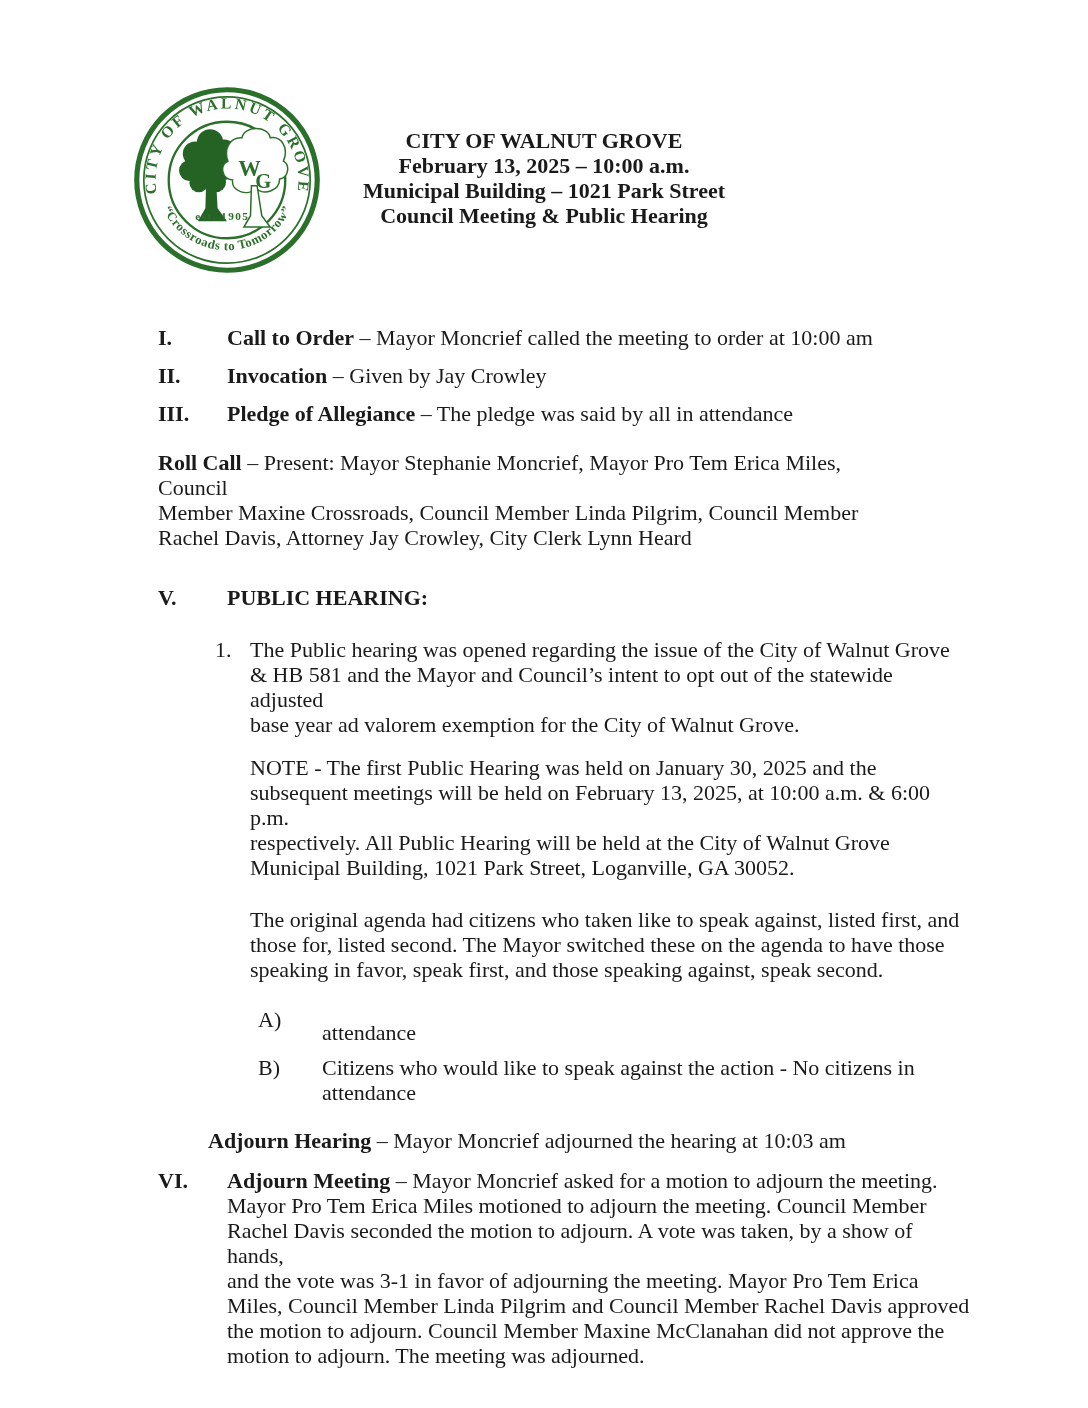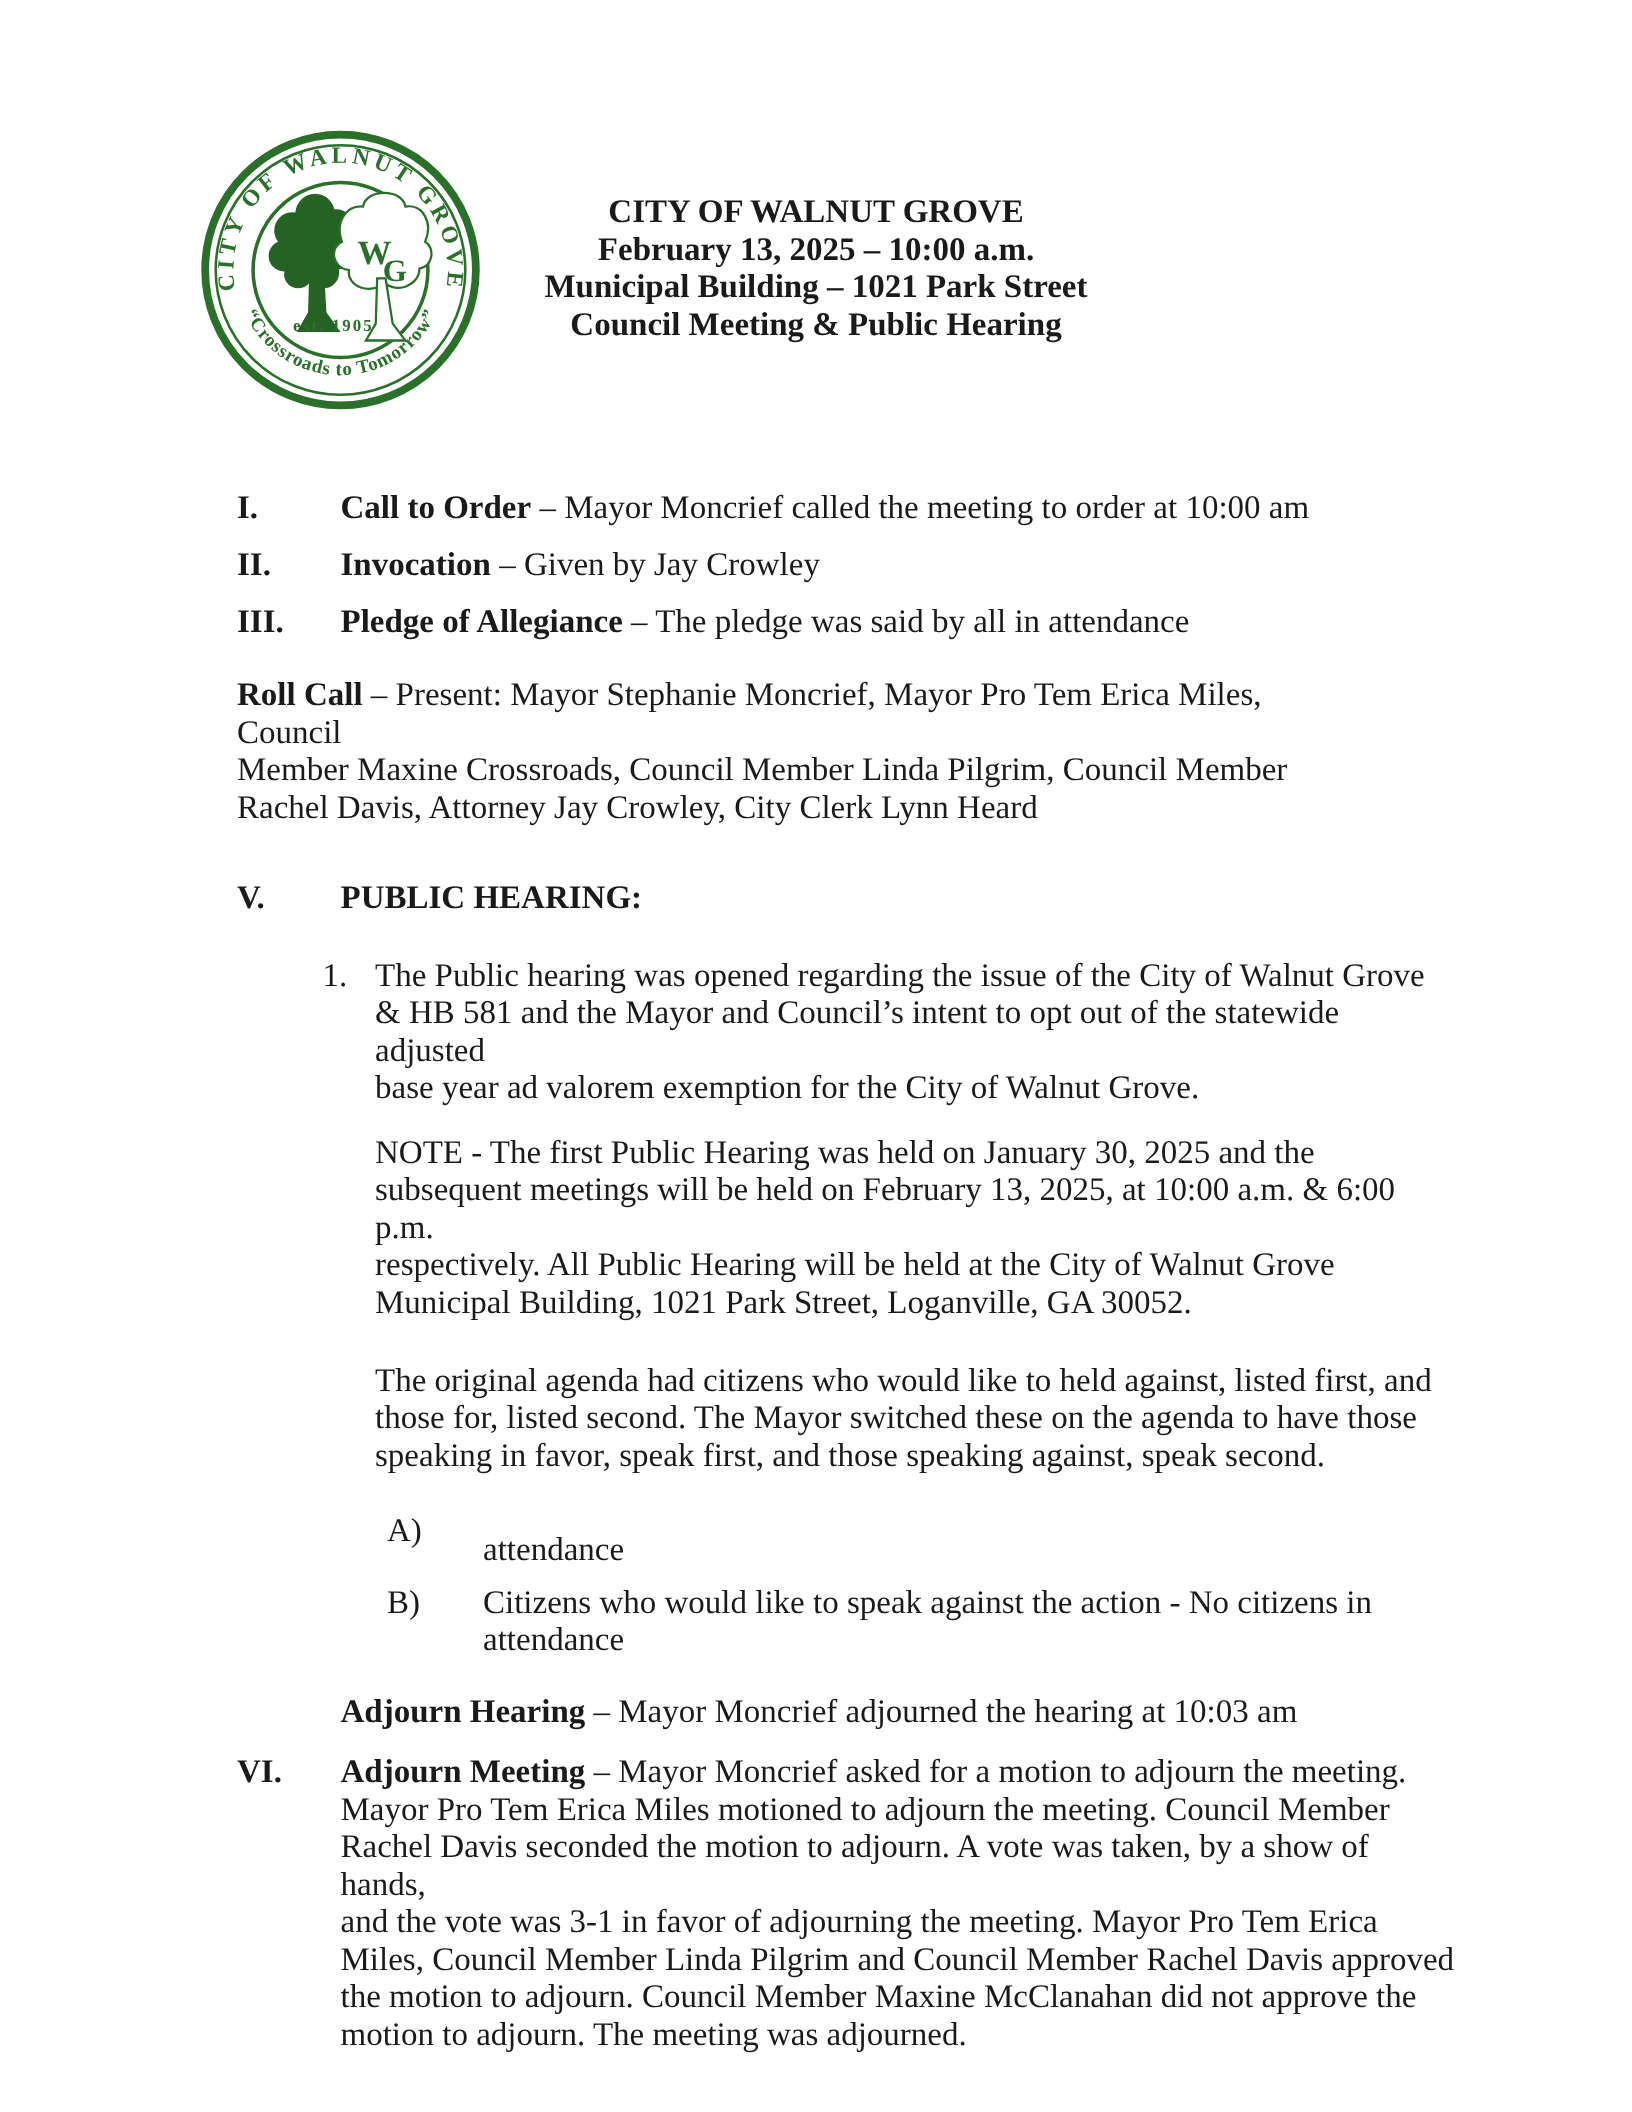--- a/index.html
+++ b/index.html
@@ -42,21 +42,21 @@
   .numbered { display: flex; margin-top: 27px; }
   .numbered .n { margin-left: 57px; width: 35px; flex-shrink: 0; }
   .numbered .t { width: 712px; }
   .para-note { margin: 18px 0 0 92px; width: 712px; }
   .para-agenda { margin: 27px 0 0 92px; width: 712px; }
   .sub-item { display: flex; margin-top: 25px; }
   .sub-item .letter { margin-left: 100px; width: 64px; flex-shrink: 0; }
   .sub-item .sub-body { width: 620px; }
   .sub-line.spaced { margin-top: 13px; }
   .sub-item-b { margin-top: 10px; }
-  .adjourn-hearing { margin: 23px 0 0 69px; width: 743px; }
+  .adjourn-hearing { margin: 23px 0 0 50px; width: 743px; }
   .adjourn-hearing b { font-weight: bold; }
   .ln { min-height: 25px; }
 </style>
 </head>
 <body>
 
 <div class="page">
 
   <div class="logo">
     <svg viewBox="0 0 200 200" width="188" height="188">
@@ -162,21 +162,21 @@
     </div>
 
     <div class="para-note">
       <div class="ln">NOTE - The first Public Hearing was held on January 30, 2025 and the</div>
       <div class="ln">subsequent meetings will be held on February 13, 2025, at 10:00 a.m. &amp; 6:00 p.m.</div>
       <div class="ln">respectively. All Public Hearing will be held at the City of Walnut Grove</div>
       <div class="ln">Municipal Building, 1021 Park Street, Loganville, GA 30052.</div>
     </div>
 
     <div class="para-agenda">
-      <div class="ln">The original agenda had citizens who would like to held against, listed first, and</div>
+      <div class="ln">The original agenda had citizens who taken like to speak against, listed first, and</div>
       <div class="ln">those for, listed second. The Mayor switched these on the agenda to have those</div>
       <div class="ln">speaking in favor, speak first, and those speaking against, speak second.</div>
     </div>
 
     <div class="sub-item">
       <span class="letter">A)</span>
       <div class="sub-body">
         <div class="ln spaced sub-line">attendance</div>
       </div>
     </div>

